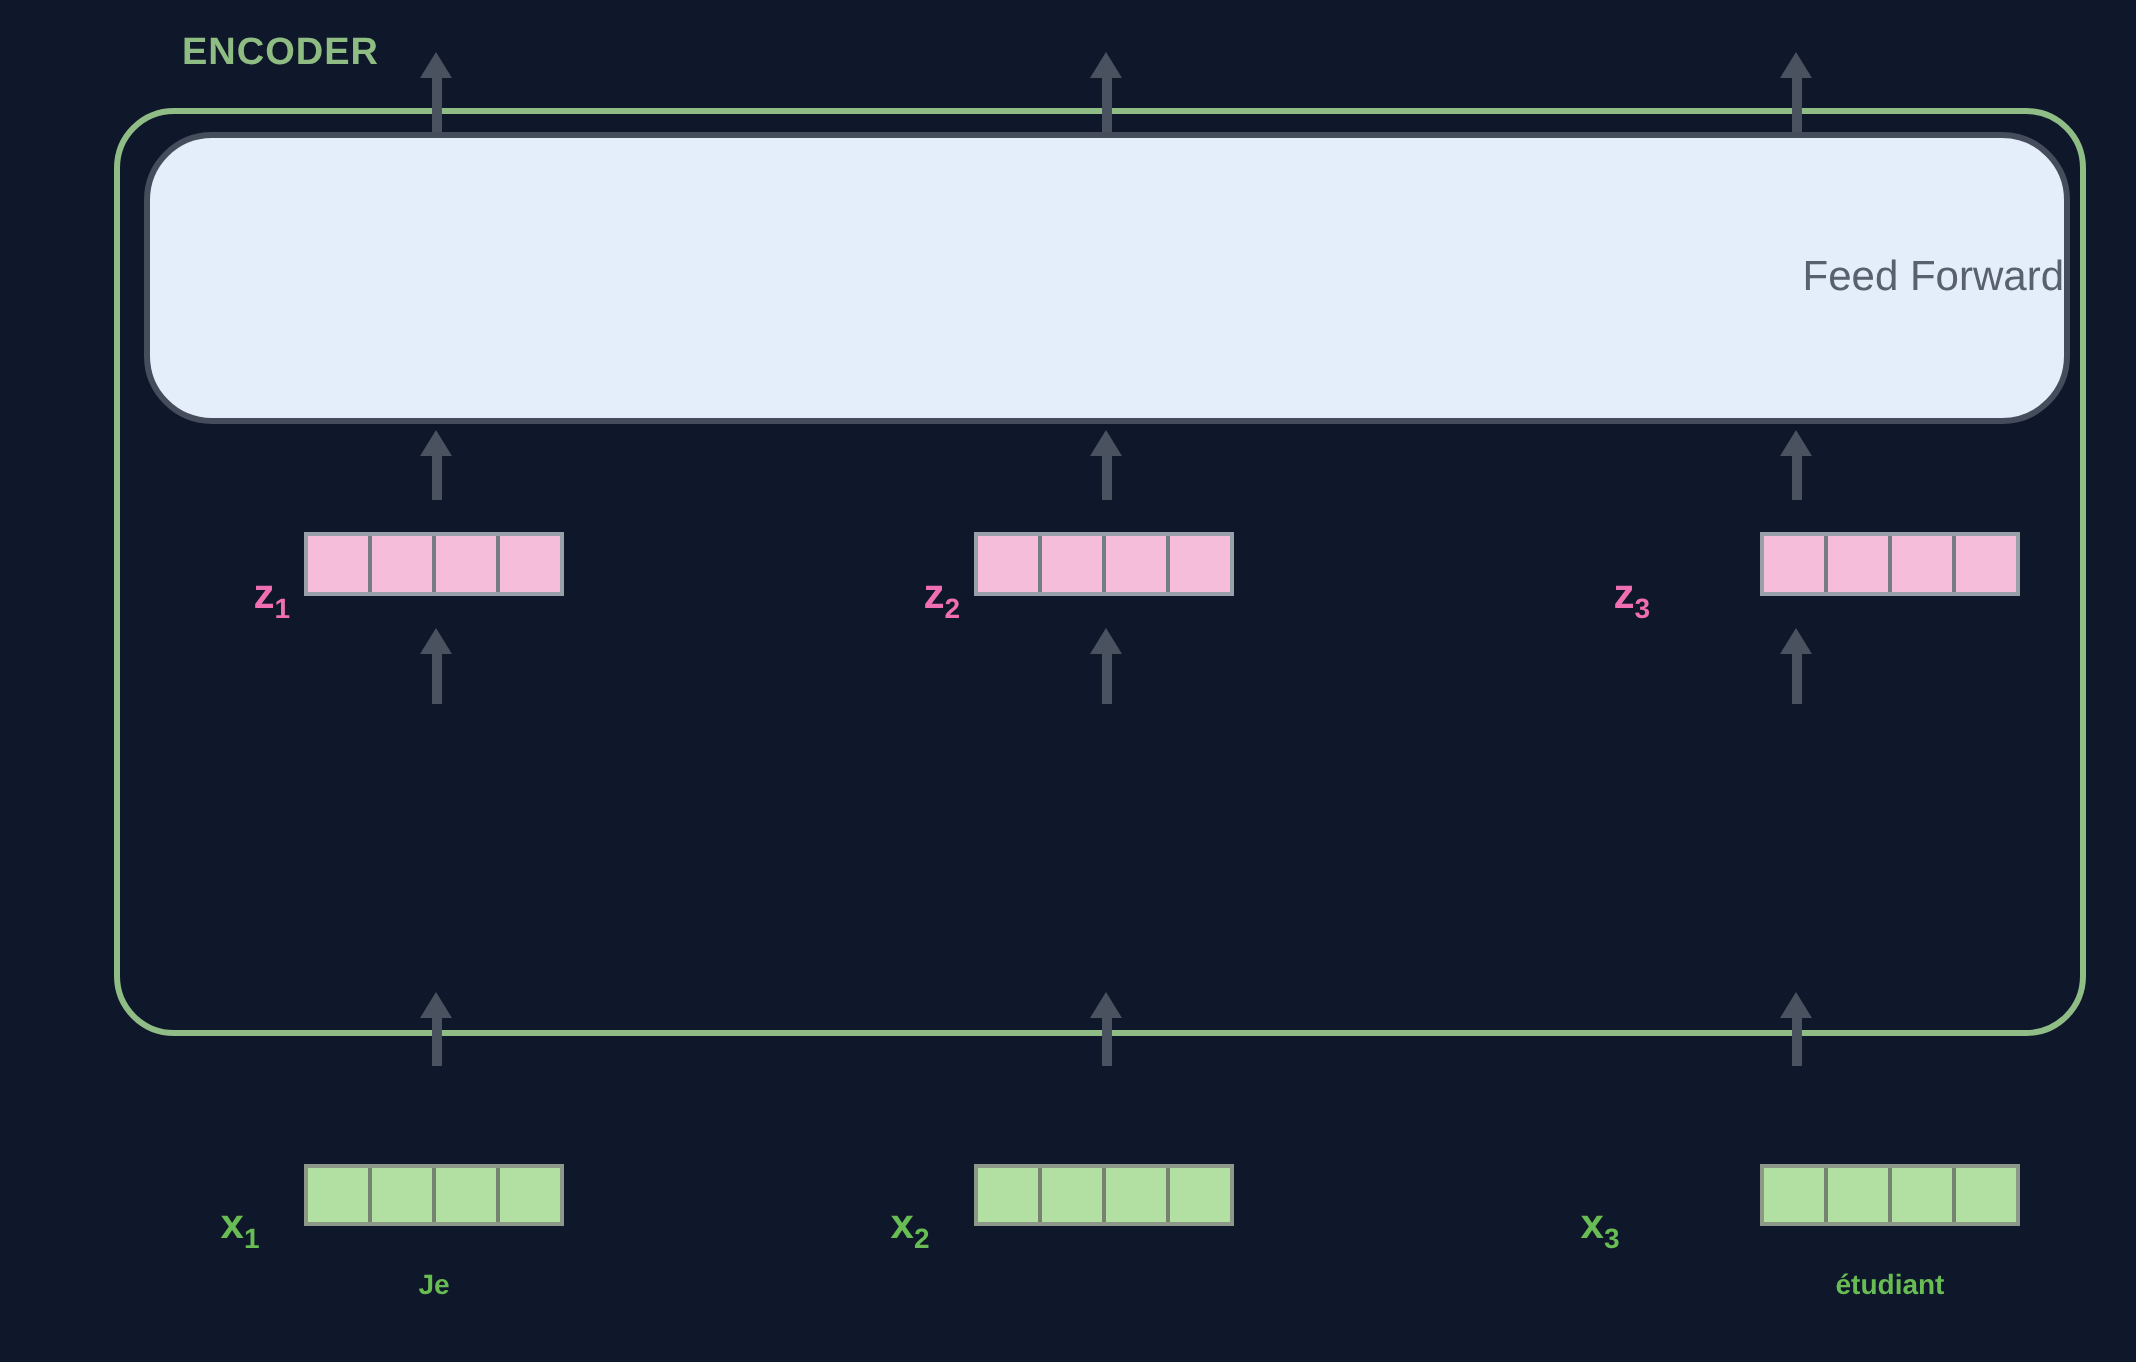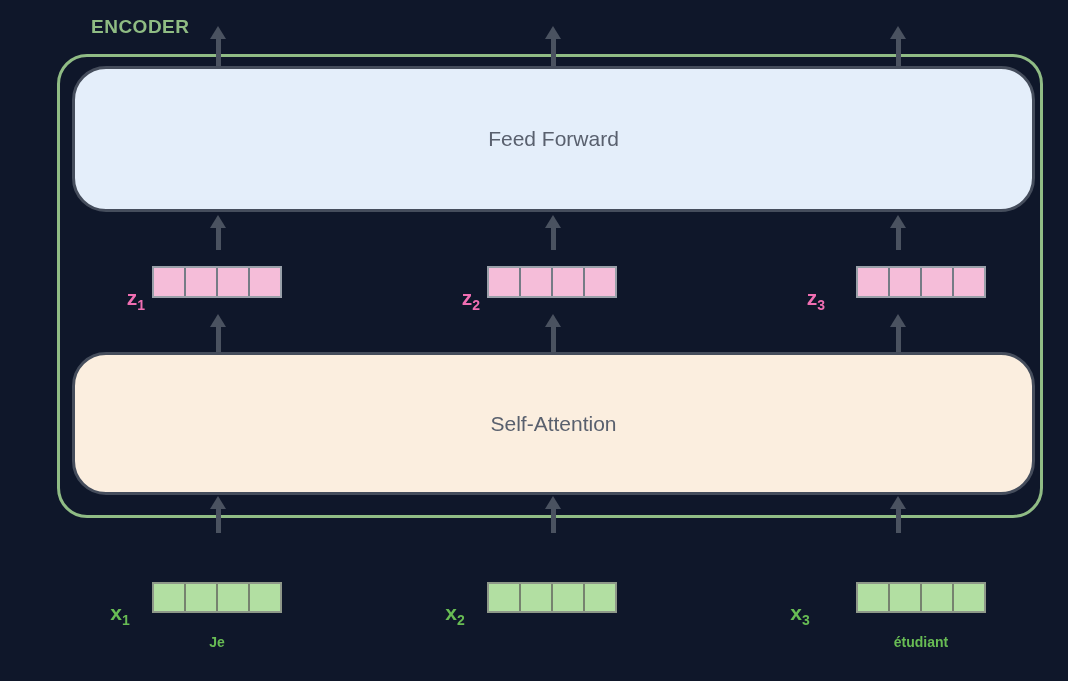--- a/index.html
+++ b/index.html
@@ -13,21 +13,21 @@
     border:3px solid #90BC85;border-radius:30px;box-sizing:border-box;background:transparent;
   }
   .encoder-label{
     position:absolute;left:91px;top:16px;
     font-size:19px;font-weight:700;color:#8FBC83;letter-spacing:0.5px;
   }
   
   .block{
     position:absolute;left:72px;width:963px;box-sizing:border-box;
     border:3.5px solid #454D5C;border-radius:34px;
-    display:flex;align-items:center;justify-content:center;
+    display:flex;align-items:center;justify-content:flex-end;
     font-size:21px;font-weight:500;color:#59606E;
   }
   .ff-box{top:66px;height:146px;background:#E4EEFA;}
   .sa-box{top:352px;height:143px;background:#FBEEDF;}
   
   .arrow{position:absolute;width:16px;}
   .arrow .head{
     width:0;height:0;margin:0 auto;
     border-left:8px solid transparent;border-right:8px solid transparent;
     border-bottom:13px solid #4A5260;
@@ -49,21 +49,21 @@
   .lab1{left:95px;} .lab2{left:430px;} .lab3{left:775px;}
   
   .vec{
     position:absolute;width:130px;display:flex;box-sizing:border-box;
   }
   .vec .cell{flex:1;}
   .zvec{top:266px;height:32px;border:2px solid #99A0A9;background:#F5BDD9;}
   .zvec .cell + .cell{border-left:2px solid #757C86;}
   .xvec{top:582px;height:31px;border:2px solid #8E9889;background:#B2DFA2;}
   .xvec .cell + .cell{border-left:2px solid #76836F;}
-  .pos1{left:152px;} .pos2{left:487px;} .pos3{left:856px;}
+  .pos1{left:152px;} .pos2{left:487px;} .pos3{left:880px;}
   
   .word{
     position:absolute;top:634px;width:130px;text-align:center;white-space:nowrap;
     font-size:14px;font-weight:700;color:#68BC54;
   }
 </style>
 </head>
 <body>
 
 <div class="stage">
@@ -129,23 +129,20 @@
     </div>
   <div class="arrow rowC col2">
       <div class="head"></div>
       <div class="shaft"></div>
     </div>
   <div class="arrow rowC col3">
       <div class="head"></div>
       <div class="shaft"></div>
     </div>
 
-  <div class="block sa-box">
-    <span>Self-Attention</span>
-  </div>
 
   <div class="arrow rowD col1">
       <div class="head"></div>
       <div class="shaft"></div>
     </div>
   <div class="arrow rowD col2">
       <div class="head"></div>
       <div class="shaft"></div>
     </div>
   <div class="arrow rowD col3">

